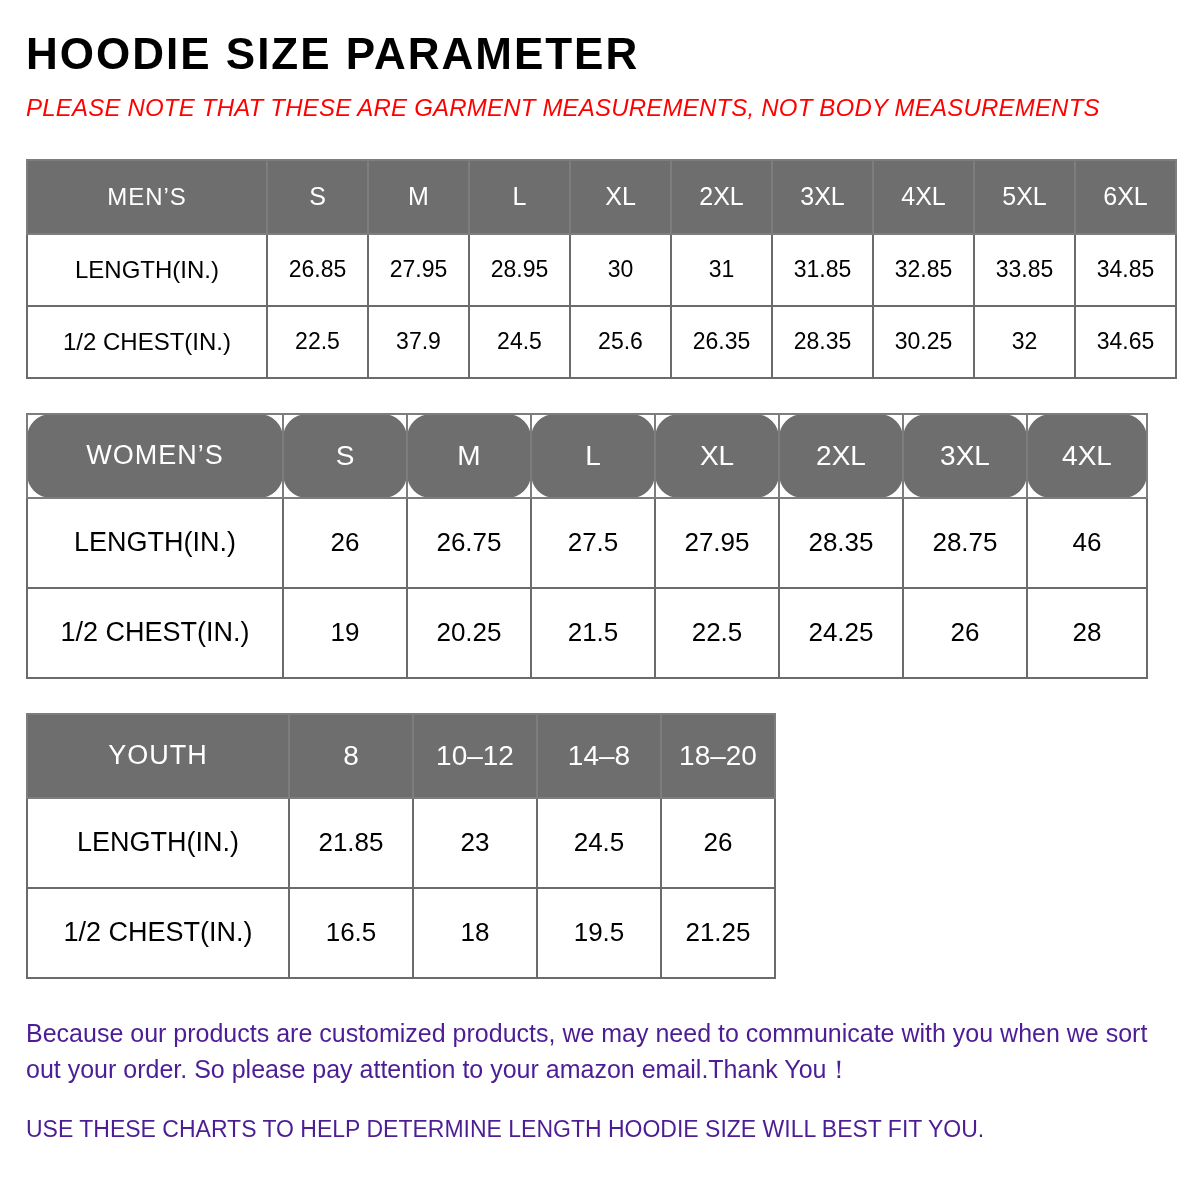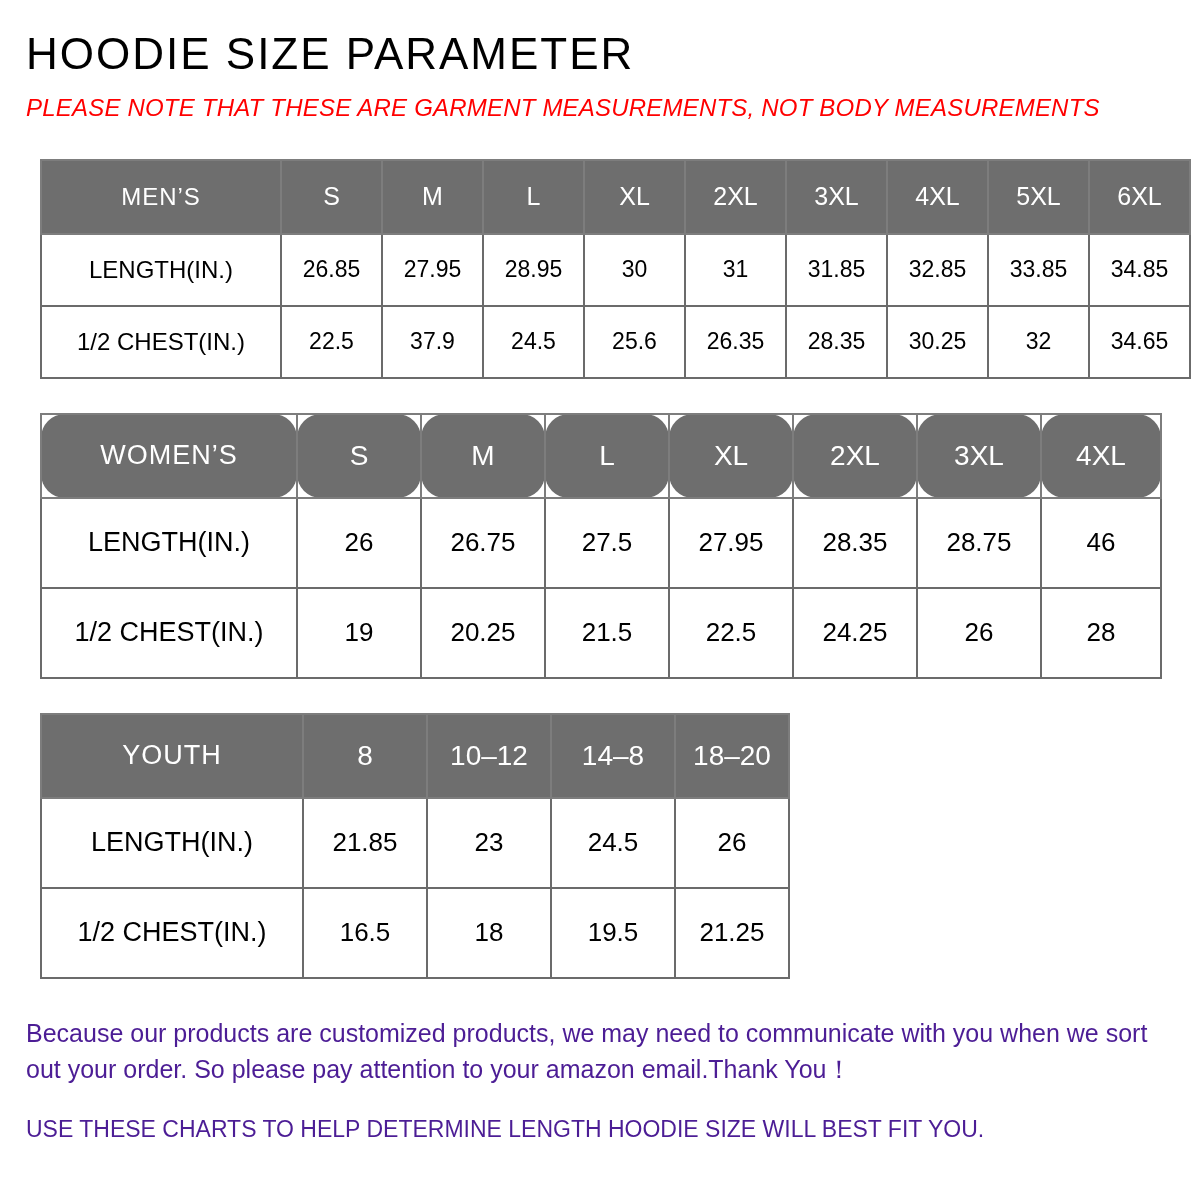--- a/index.html
+++ b/index.html
@@ -16,38 +16,38 @@
   }
   .page {
     position: relative;
     width: 1200px;
     height: 1200px;
     padding: 0;
     box-sizing: border-box;
   }
   .title {
     font-size: 44px;
-    font-weight: normal;
+    font-weight: bold;
     letter-spacing: 2px;
     margin: 30px 0 14px 26px;
     line-height: 1.1;
   }
   .note {
     color: #ff0000;
     font-size: 24px;
     line-height: 1.35;
     margin: 14px 0 0 26px;
     width: 1120px;
     letter-spacing: 0.2px;
     font-style: italic;
   }
   table {
     border-collapse: collapse;
     table-layout: fixed;
-    margin-left: 40px;
+    margin-left: 26px;
     padding-left: 14px;
   }
   table.men { margin-top: 34px; width: 1148px; }
   table.women { margin-top: 34px; width: 1120px; }
   table.youth { margin-top: 34px; width: 748px; }
 
   td, th {
     border: 2px solid #6b6b6b;
     text-align: center;
     font-weight: normal;

